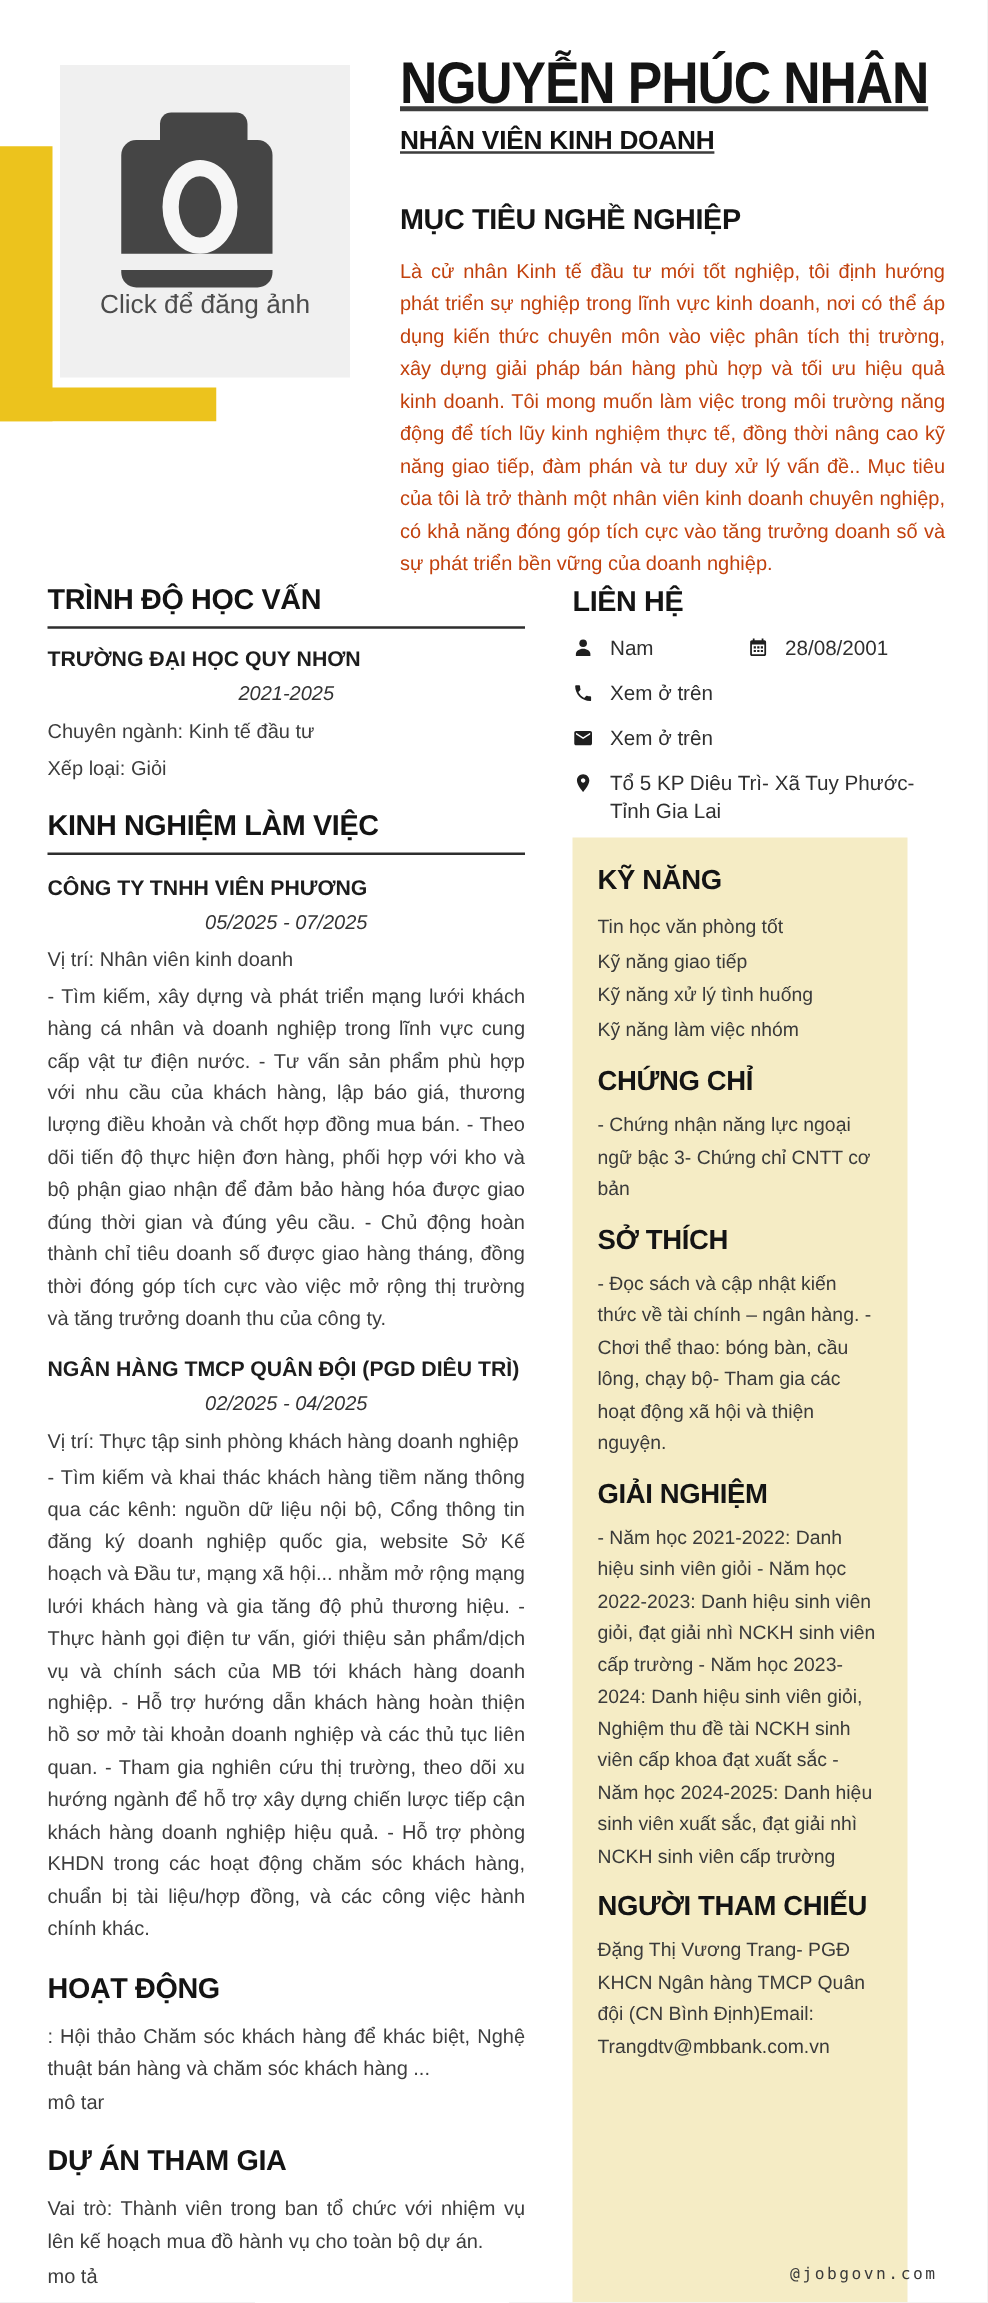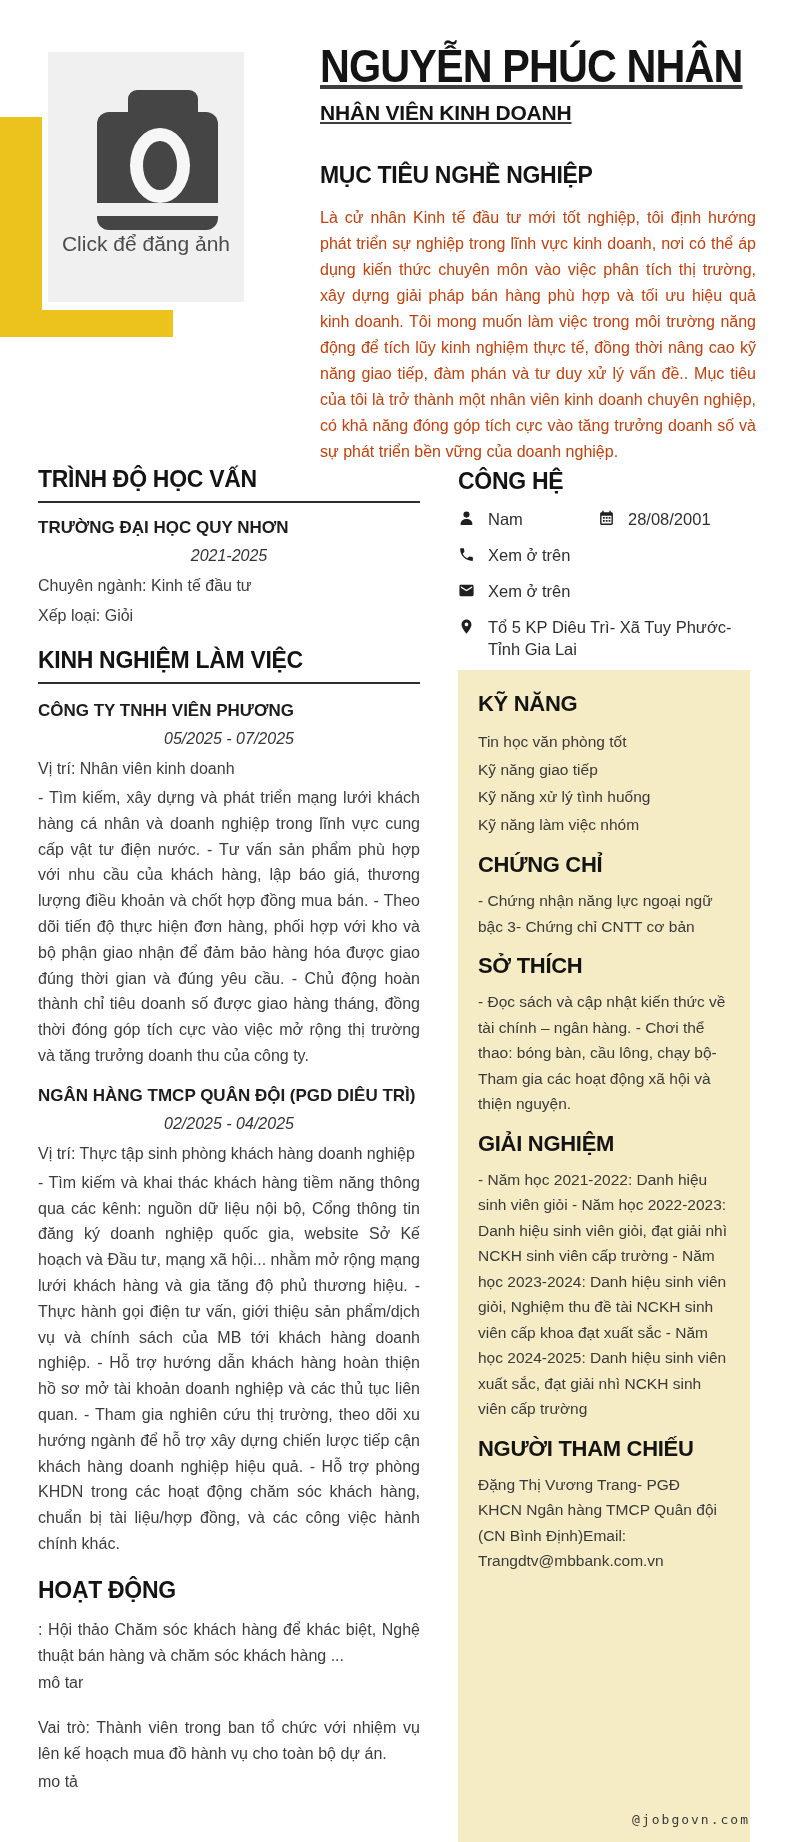--- a/index.html
+++ b/index.html
@@ -7,21 +7,21 @@
     position:relative;width:790px;height:1842px;margin:0 auto;
     background:#ffffff;overflow:hidden;
     font-family:"Liberation Sans",sans-serif;color:#3d3d3d;
     -webkit-font-smoothing:antialiased;
   }
   
   .accent-v{position:absolute;left:0;top:117px;width:42px;height:220px;background:#ECC31D;}
   .accent-h{position:absolute;left:0;top:310px;width:173px;height:27px;background:#ECC31D;}
 
   
-  .photo{position:absolute;left:48px;top:52px;width:196px;height:250px;background:#F0F0F0;cursor:pointer;}
+  .photo{position:absolute;left:48px;top:52px;width:232px;height:250px;background:#F0F0F0;cursor:pointer;}
   .cam{position:absolute;inset:0;}
   .cam-bump{position:absolute;left:80px;top:38px;width:70px;height:30px;background:#454545;border-radius:9px 9px 0 0;}
   .cam-body{position:absolute;left:49px;top:60px;width:121px;height:118px;background:#454545;border-radius:12px;}
   .cam-stripe{position:absolute;left:40px;top:151px;width:144px;height:13px;background:#F0F0F0;}
   .cam-lens{position:absolute;left:82px;top:76px;width:60px;height:75px;border:13px solid #F6F6F6;border-radius:50%;box-sizing:border-box;}
   .photo-label{position:absolute;left:0;right:0;top:180px;text-align:center;font-size:21px;color:#4c4c4c;}
 
   
   .header-block{position:absolute;left:320px;top:42px;width:440px;text-decoration:underline;}
   .name{font-size:47px;font-weight:700;color:#141414;letter-spacing:-1px;white-space:nowrap;transform:scaleX(0.88);transform-origin:left;line-height:1.04;}
@@ -49,21 +49,21 @@
 
   
   .contact{position:absolute;left:458px;top:468px;width:302px;}
   .c-rows{margin-top:12px;}
   .c-row{position:relative;display:flex;align-items:flex-start;gap:13px;margin-top:14px;font-size:16.5px;color:#2f2f2f;line-height:22px;}
   .c-row svg{flex:0 0 auto;margin-top:2px;}
   .c-bday{position:absolute;left:140px;top:0;display:flex;gap:13px;align-items:flex-start;}
   .c-bday svg{margin-top:2px;}
 
   
-  .panel{position:absolute;left:458px;top:670px;width:292px;bottom:0;background:#F5ECC5;box-sizing:border-box;padding:21px 22px 0 20px;}
+  .panel{position:absolute;left:458px;top:670px;width:268px;bottom:0;background:#F5ECC5;box-sizing:border-box;padding:21px 22px 0 20px;}
   .p-heading{font-size:22px;font-weight:700;color:#141414;letter-spacing:-0.3px;line-height:26px;}
   .p-sec{margin-top:14px;}
   .p-sec.first{margin-top:0;}
   .p-body{margin-top:10px;font-size:15.5px;line-height:25.5px;color:#3a3a3a;}
   .skill-list{margin-top:11px;font-size:15.5px;color:#3a3a3a;}
   .skill-item{line-height:27.5px;}
 
   .watermark{position:absolute;right:40px;bottom:15px;font-family:"DejaVu Sans Mono",monospace;font-size:13px;letter-spacing:2px;color:#3a3a3a;}
 
   svg.cicon{width:17px;height:17px;fill:#1f1f1f;}
@@ -128,28 +128,29 @@
       </div>
     </div>
 
     <div class="lsection">
       <div class="sec-heading">HOẠT ĐỘNG</div>
       <div class="body-text sec-body">: Hội thảo Chăm sóc khách hàng để khác biệt, Nghệ thuật bán hàng và chăm sóc khách hàng ...</div>
       <div class="note">mô tar</div>
     </div>
 
     <div class="lsection">
+      <div class="sec-heading">DỰ ÁN THAM GIA</div>
       <div class="body-text sec-body">Vai trò: Thành viên trong ban tổ chức với nhiệm vụ lên kế hoạch mua đồ hành vụ cho toàn bộ dự án.</div>
       <div class="note">mo tả</div>
     </div>
 
   </div>
 
   <div class="contact">
-    <div class="sec-heading">CÔNG HỆ</div>
+    <div class="sec-heading">LIÊN HỆ</div>
     <div class="c-rows">
       <div class="c-row">
         <svg class="cicon" viewBox="0 0 24 24">
             <circle cx="12" cy="6.5" r="4.3"></circle>
             <path d="M12 12.6c-4.5 0-8.2 2.7-8.2 6.1V21h16.4v-2.3c0-3.4-3.7-6.1-8.2-6.1z"></path>
           </svg>
         <span>Nam</span>
         <span class="c-bday">
           <svg class="cicon" viewBox="0 0 24 24">
               <path d="M19 3h-1V1h-2v2H8V1H6v2H5c-1.1 0-2 .9-2 2v14c0 1.1.9 2 2 2h14c1.1 0 2-.9 2-2V5c0-1.1-.9-2-2-2zm0 16H5V8h14v11zM7 10h2.5v2.5H7zm4 0h2.5v2.5H11zm4 0h2.5v2.5H15zm-8 4h2.5v2.5H7zm4 0h2.5v2.5H11zm4 0h2.5v2.5H15z"></path>

